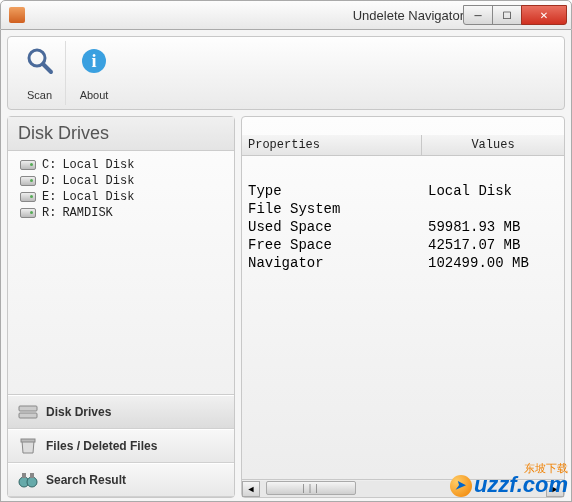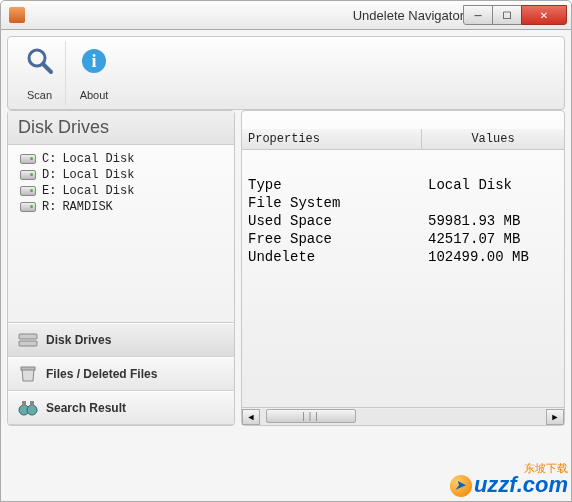--- a/index.html
+++ b/index.html
@@ -13,21 +13,21 @@
 .win-btn.min { border-radius: 0 0 0 3px; }
 .win-btn.close { width: 46px; background: linear-gradient(#e97060, #cf3020); color: #fff; border-radius: 0 0 3px 0; border-color: #a03020; }
 
 .outer { border: 1px solid #aaa; border-top: none; height: 472px; padding: 6px; background: #f5f5f5; }
 .toolbar { height: 74px; background: linear-gradient(#fefefe, #eaeaea); border: 1px solid #c8c8c8; border-radius: 4px; display: flex; padding: 4px 6px; gap: 2px; }
 .tool-item { width: 52px; display: flex; flex-direction: column; align-items: center; justify-content: space-between; padding: 4px 0; border-right: 1px solid #ddd; cursor: pointer; }
 .tool-item:last-child { border-right: none; }
 .tool-icon { width: 32px; height: 32px; display: flex; align-items: center; justify-content: center; }
 .tool-label { font-size: 11px; color: #333; }
 
-.content { display: flex; height: 316px; margin-top: 0; gap: 6px; }
+.content { display: flex; height: 382px; margin-top: 6px; gap: 6px; }
 .left-pane { width: 228px; background: linear-gradient(#fdfdfd, #ececec); border: 1px solid #c8c8c8; border-radius: 4px; display: flex; flex-direction: column; }
 .pane-header { font-family: Arial; font-size: 18px; color: #555; padding: 6px 10px; border-bottom: 1px solid #ccc; background: linear-gradient(#f0f0f0, #e4e4e4); }
 .drive-list { flex: 1; padding: 6px 8px; font-family: "Courier New", monospace; font-size: 12px; color: #222; }
 .drive-row { display: flex; align-items: center; gap: 6px; padding: 1px 4px; cursor: pointer; }
 .drive-icon { width: 16px; height: 10px; background: linear-gradient(#eee,#bbb); border: 1px solid #888; border-radius: 2px; position: relative; }
 .drive-icon::after { content: ""; position: absolute; right: 2px; top: 2px; width: 3px; height: 3px; background: #5a5; border-radius: 50%; }
 
 .nav-section { border-top: 1px solid #ccc; }
 .nav-item { display: flex; align-items: center; gap: 8px; padding: 8px 10px; background: linear-gradient(#f8f8f8,#e8e8e8); border-top: 1px solid #fff; border-bottom: 1px solid #d0d0d0; font-size: 12px; font-weight: bold; color: #333; cursor: pointer; }
 .nav-item.active { background: linear-gradient(#f0f0f0,#dcdcdc); }
@@ -161,21 +161,21 @@
           </div>
         <div class="prop-row">
             <span class="k">Used Space</span>
             <span class="v">59981.93 MB</span>
           </div>
         <div class="prop-row">
             <span class="k">Free Space</span>
             <span class="v">42517.07 MB</span>
           </div>
         <div class="prop-row">
-            <span class="k">Undelete</span>
+            <span class="k">Navigator</span>
             <span class="v">102499.00 MB</span>
           </div>
       </div>
       <div class="hscroll">
         <div class="ar">◄</div>
         <div class="track">
           <div class="thumb">∣∣∣</div>
         </div>
         <div class="ar">►</div>
       </div>

